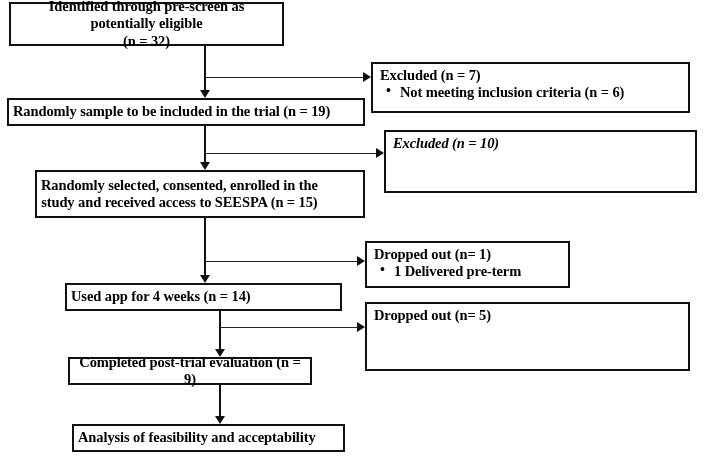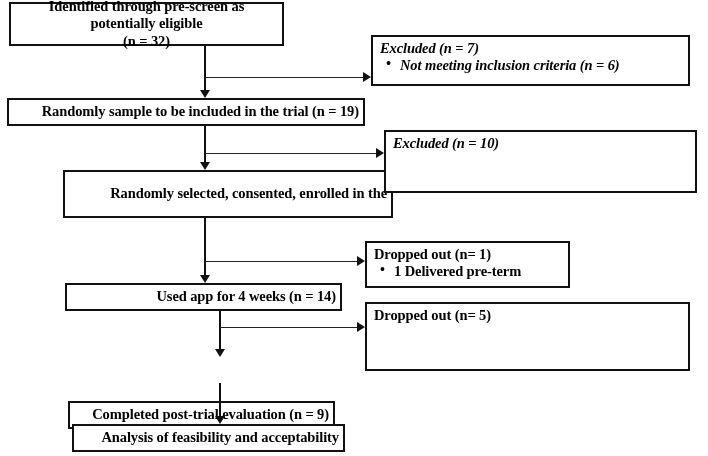--- a/index.html
+++ b/index.html
@@ -18,21 +18,21 @@
     background: #ffffff;
     overflow: hidden;
   }
   .box {
     position: absolute;
     box-sizing: border-box;
     border: 2px solid #111111;
     background: #ffffff;
     display: flex;
     align-items: center;
-    justify-content: flex-end;
+    justify-content: flex-start;
     text-align: center;
     line-height: 1.18;
     font-size: 14.5px;
     font-weight: 600;
     letter-spacing: -0.1px;
     padding: 12px 4px;
   }
   .box.left-align {
     justify-content: flex-start;
     text-align: left;
@@ -100,39 +100,40 @@
     <span class="inner">
       <span>Identified through pre-screen as potentially eligible</span><br>
       <span>(n = 32)</span>
     </span>
   </div>
 
   <div class="box" style="left:7px; top:98px; width:358px; height:26px;">
     <span class="inner">Randomly sample to be included in the trial (n = 19)</span>
   </div>
 
-  <div class="box" style="left:35px; top:170px; width:330px; height:48px;margin-left:28px;">
+  <div class="box" style="left:35px; top:170px; width:330px; height:48px;">
     <span class="inner">
       <span>Randomly selected, consented, enrolled in the</span><br>
+      <span>study and received access to SEESPA (n = 15)</span>
     </span>
   </div>
 
   <div class="box" style="left:65px; top:283px; width:277px; height:26px;">
     <span class="inner">Used app for 4 weeks (n = 14)</span>
   </div>
 
-  <div class="box" style="left:68px; top:357px; width:267px; height:26px;margin-top:44px;">
+  <div class="box" style="left:68px; top:357px; width:244px; height:26px;">
     <span class="inner">Completed post-trial evaluation (n = 9)</span>
   </div>
 
   <div class="box" style="left:72px; top:424px; width:273px; height:28px;">
     <span class="inner">Analysis of feasibility and acceptability</span>
   </div>
 
-  <div class="box left-align side-box" style="left:371px; top:35px; width:319px; height:51px;font-style:italic;">
+  <div class="box left-align side-box" style="left:371px; top:62px; width:319px; height:51px;">
     <span class="inner">
       <span class="title">Excluded (n = 7)</span>
       <ul>
         <li>Not meeting inclusion criteria (n = 6)</li>
       </ul>
     </span>
   </div>
 
   <div class="box left-align side-box" style="left:384px; top:130px; width:313px; height:63px;font-style:italic;">
     <span class="inner">

